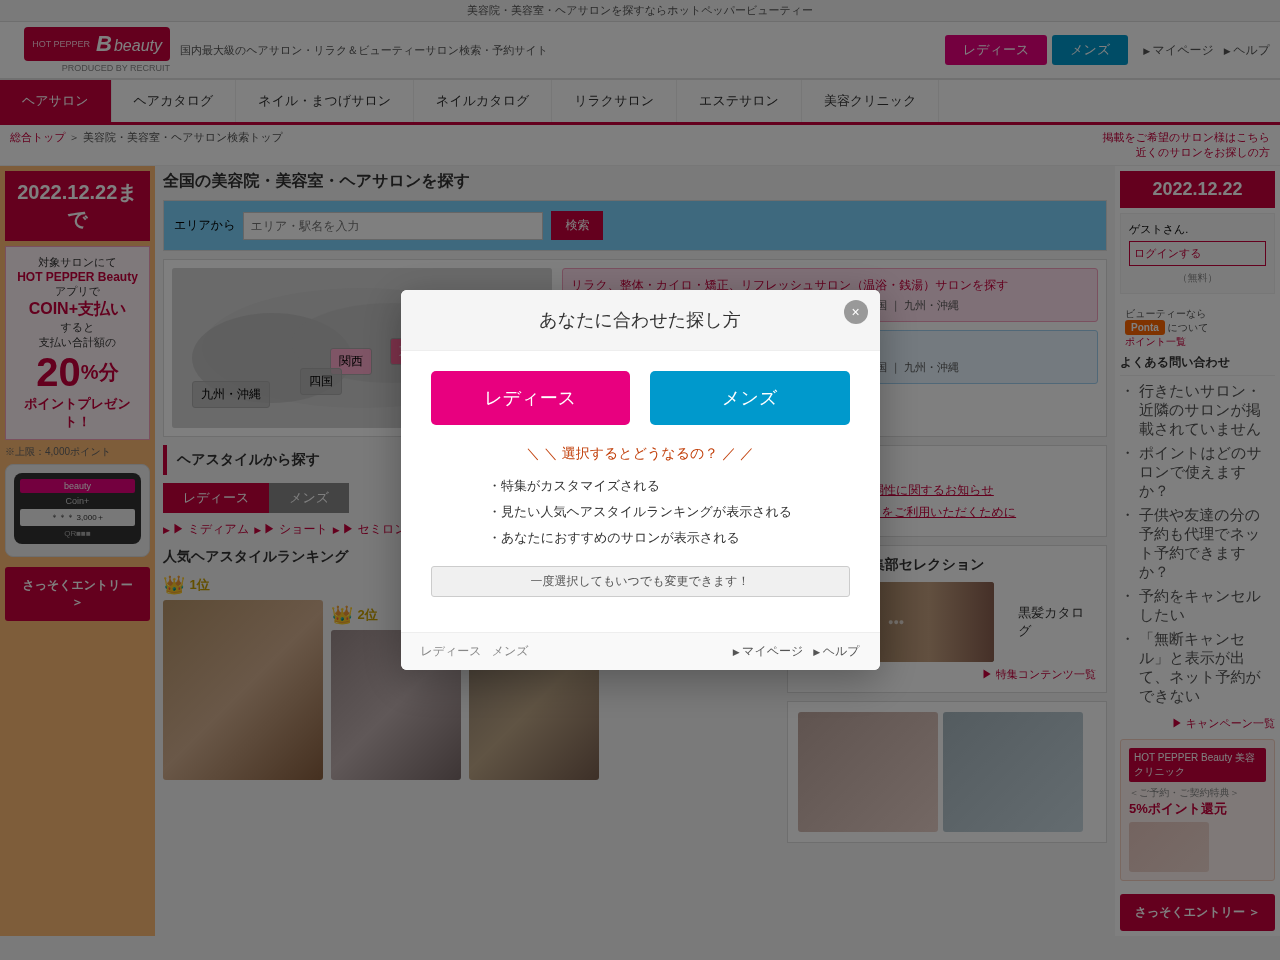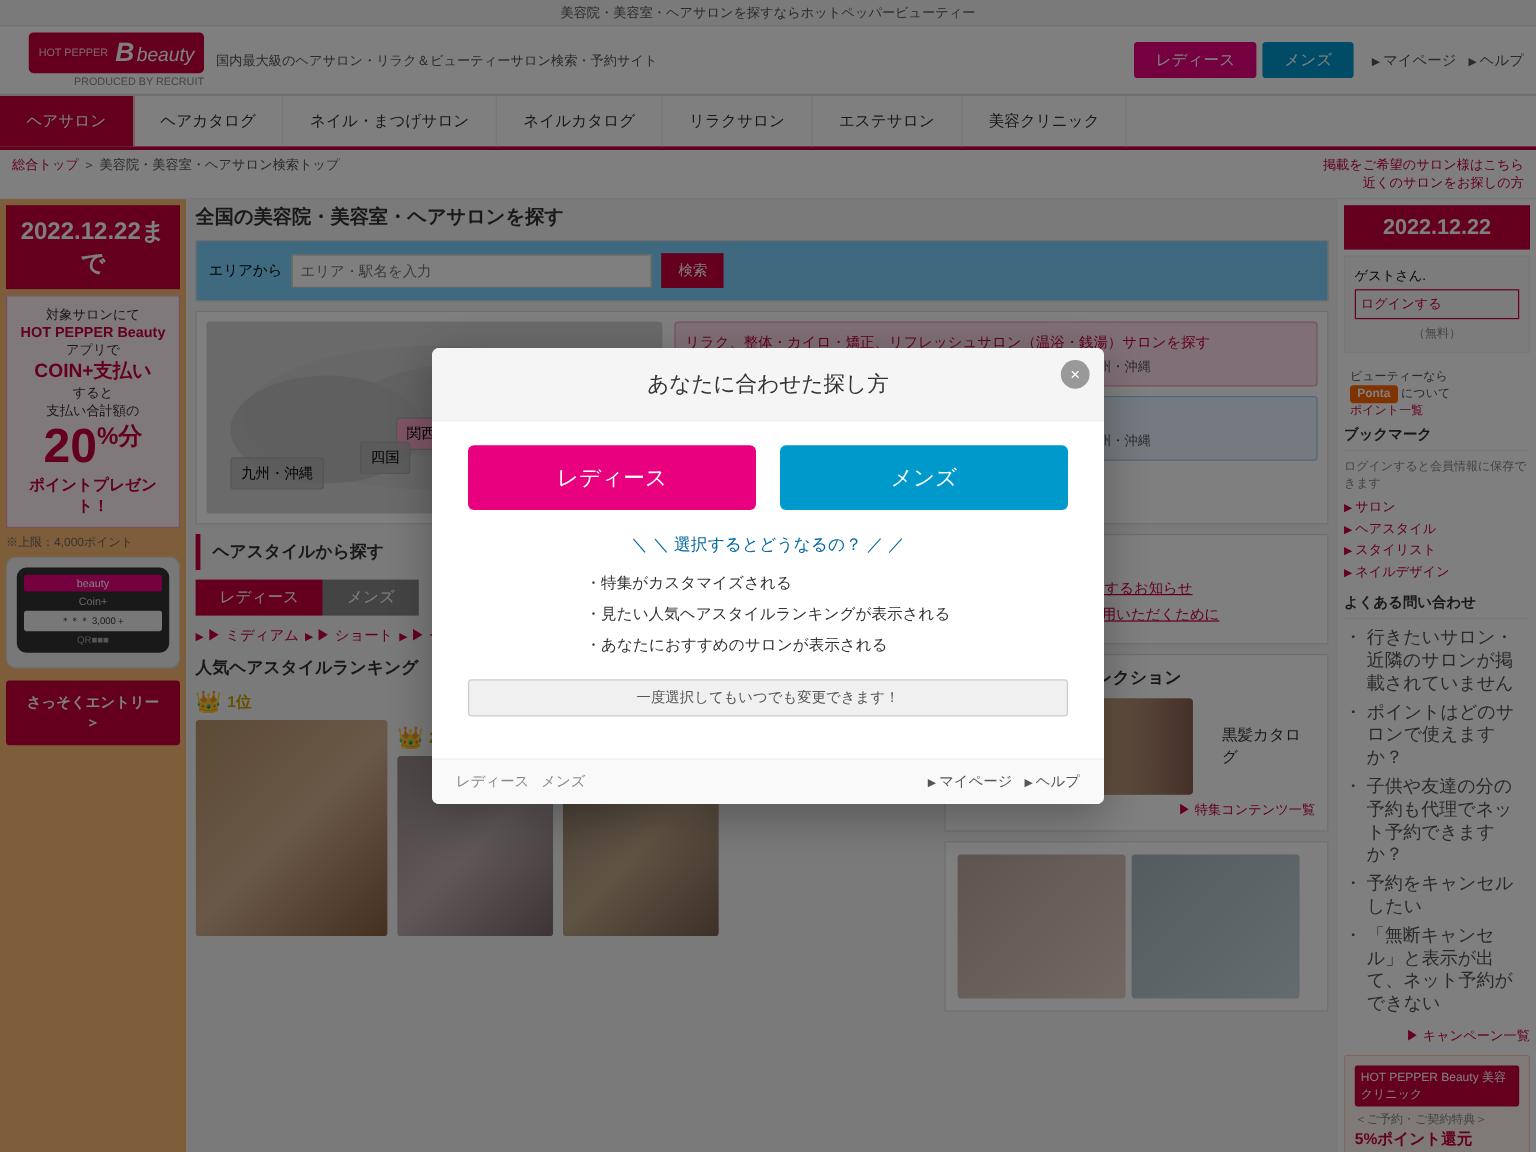--- a/index.html
+++ b/index.html
@@ -103,30 +103,30 @@
     .sidebar-section { margin-bottom: 10px; }
     .sidebar-section-title { font-size: 12px; font-weight: bold; color: #333; border-bottom: 1px solid #eee; padding-bottom: 4px; margin-bottom: 6px; }
     .sidebar-link { font-size: 11px; color: #c8003c; display: block; margin-bottom: 3px; text-decoration: none; }
     .sidebar-link::before { content: '▶ '; font-size: 9px; }
     .faq-item { font-size: 15px; color: #555; margin-bottom: 5px; display: flex; gap: 4px; }
     .faq-item::before { content: '・'; flex-shrink: 0; }
     .ponta-logo { background: #ff6600; color: #fff; padding: 2px 6px; border-radius: 3px; font-size: 10px; font-weight: bold; }
 
     
     .overlay { position: fixed; top: 0; left: 0; width: 100%; height: 100%; background: rgba(0,0,0,0.5); z-index: 100; display: flex; align-items: center; justify-content: center; }
-    .modal { background: #fff; width: 560px; border-radius: 6px; overflow: hidden; position: relative; box-shadow: 0 10px 40px rgba(0,0,0,0.3); }
+    .modal { background: #fff; width: 479px; border-radius: 6px; overflow: hidden; position: relative; box-shadow: 0 10px 40px rgba(0,0,0,0.3); }
     .modal-header { background: #f5f5f5; padding: 18px 20px; text-align: center; border-bottom: 1px solid #eee; }
     .modal-title { font-size: 18px; color: #333; font-weight: normal; }
     .modal-close { position: absolute; top: 10px; right: 12px; background: #999; color: #fff; border: none; width: 24px; height: 24px; border-radius: 50%; cursor: pointer; font-size: 14px; display: flex; align-items: center; justify-content: center; }
     .modal-body { padding: 20px 30px; }
     .modal-gender-btns { display: flex; gap: 20px; margin-bottom: 20px; }
     .modal-ladies-btn { flex: 1; background: #e8007f; color: #fff; border: none; padding: 15px; font-size: 18px; border-radius: 5px; cursor: pointer; }
     .modal-mens-btn { flex: 1; background: #0099cc; color: #fff; border: none; padding: 15px; font-size: 18px; border-radius: 5px; cursor: pointer; }
     .modal-info { text-align: center; margin-bottom: 15px; }
-    .modal-info-title { font-size: 14px; color: #0369a1; margin-bottom: 10px; }
+    .modal-info-title { font-size: 14px; color: #c2410c; margin-bottom: 10px; }
     .modal-info-title::before { content: '＼ '; }
     .modal-info-title::after { content: ' ／'; }
     .modal-info-items { font-size: 13px; color: #333; line-height: 2; text-align: left; display: inline-block; }
     .modal-info-items p::before { content: '・'; }
     .modal-note { background: #f0f0f0; border: 1px solid #ccc; text-align: center; padding: 6px; font-size: 12px; color: #555; margin-bottom: 15px; border-radius: 3px; }
     .modal-footer { display: flex; justify-content: space-between; align-items: center; padding: 10px 20px; background: #f9f9f9; border-top: 1px solid #eee; }
     .modal-footer-left { display: flex; gap: 10px; }
     .modal-footer-link { font-size: 12px; color: #888; cursor: pointer; }
     .modal-footer-right { display: flex; gap: 10px; }
     .modal-footer-right a { font-size: 12px; color: #555; text-decoration: none; }
@@ -210,21 +210,21 @@
     <div class="left-campaign">
       <div class="date">2022.12.22まで</div>
     </div>
     <div class="left-campaign-body">
       <div>対象サロンにて</div>
       <div style="font-weight:bold;color:#c8003c;font-size:12px;">HOT PEPPER Beauty</div>
       <div>アプリで</div>
       <div class="coin-text">COIN+支払い</div>
       <div>すると</div>
       <div>支払い合計額の</div>
-      <div style="display:flex;align-items:flex-start;justify-content:center;">
+      <div style="display:flex;align-items:center;justify-content:center;">
         <span class="percent-big">20</span>
         <span class="percent-suffix">%分</span>
       </div>
       <div style="font-weight:bold;color:#c8003c;font-size:13px;">ポイントプレゼント！</div>
     </div>
     <div class="left-note">※上限：4,000ポイント</div>
     <div class="app-mockup">
       <div style="background:#333;border-radius:8px;padding:6px;margin-bottom:4px;">
         <div style="background:#e8007f;color:#fff;padding:2px 4px;font-size:9px;border-radius:2px;margin-bottom:3px;">beauty</div>
         <div style="font-size:9px;color:#ccc;">Coin+</div>
@@ -388,28 +388,20 @@
 
     
     <div style="font-size:10px;padding:5px;color:#555;">
       <div>ビューティーなら</div>
       <span class="ponta-logo">Ponta</span>
       <span>について</span>
       <div style="color:#c8003c;cursor:pointer;font-size:10px;">ポイント一覧</div>
     </div>
 
     
-    <div class="sidebar-section">
-      <div class="sidebar-section-title">ブックマーク</div>
-      <div style="font-size:10px;color:#888;margin-bottom:5px;">ログインすると会員情報に保存できます</div>
-      <a href="#" class="sidebar-link">サロン</a>
-      <a href="#" class="sidebar-link">ヘアスタイル</a>
-      <a href="#" class="sidebar-link">スタイリスト</a>
-      <a href="#" class="sidebar-link">ネイルデザイン</a>
-    </div>
 
     
     <div class="sidebar-section">
       <div class="sidebar-section-title">よくある問い合わせ</div>
       <div class="faq-item" style="cursor:pointer;">行きたいサロン・近隣のサロンが掲載されていません</div>
       <div class="faq-item" style="cursor:pointer;">ポイントはどのサロンで使えますか？</div>
       <div class="faq-item" style="cursor:pointer;">子供や友達の分の予約も代理でネット予約できますか？</div>
       <div class="faq-item" style="cursor:pointer;">予約をキャンセルしたい</div>
       <div class="faq-item" style="cursor:pointer;">「無断キャンセル」と表示が出て、ネット予約ができない</div>
     </div>

